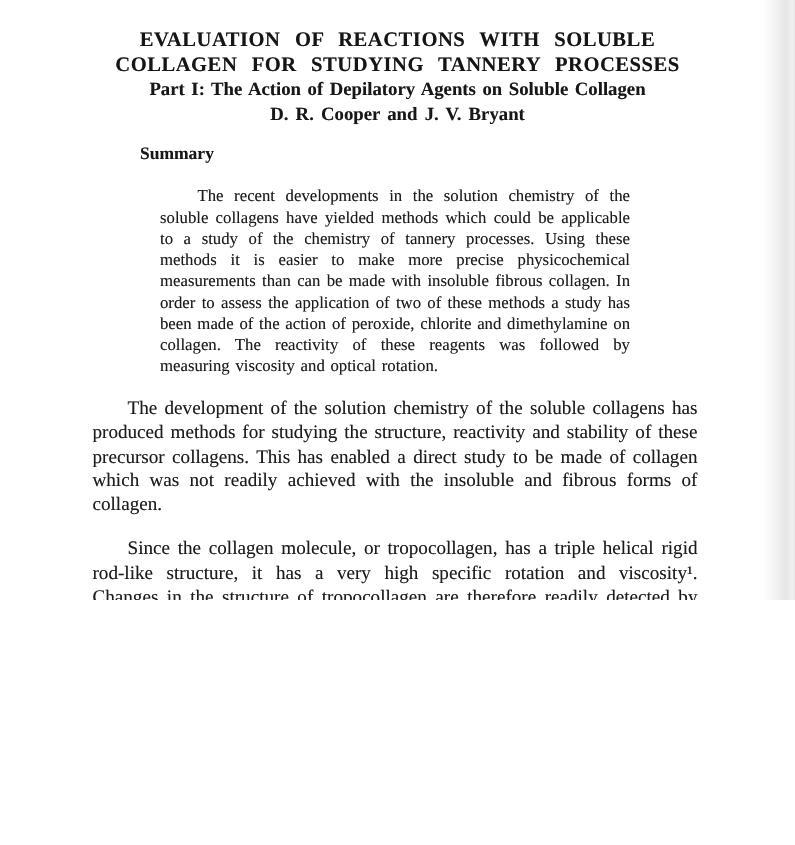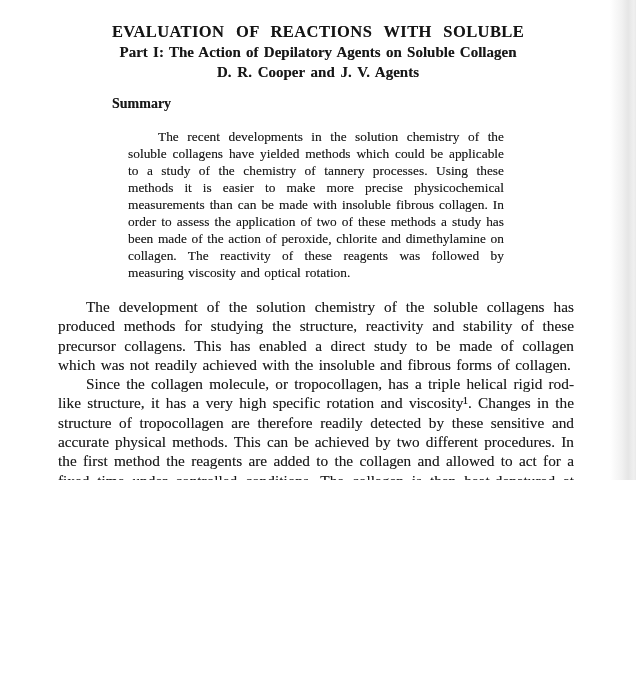--- a/index.html
+++ b/index.html
@@ -67,21 +67,21 @@
   }
   .intro-heading {
     margin: 0;
     text-align: center;
     font-size: 15.5px;
     font-weight: bold;
     line-height: 19px;
     color: #171717;
   }
   .body-para {
-    margin: 0;
+    margin: 16px;
     font-size: 15.3px;
     line-height: 19.3px;
     text-align: justify;
     text-indent: 28px;
     word-spacing: 1.5px;
   }
   .page-number {
     position: absolute;
     top: 568px;
     left: 0;
@@ -106,22 +106,23 @@
     pointer-events: none;
   }
 </style>
 </head>
 <body>
 
 <div class="page">
 
   <header class="title-block">
     <div class="title-line">EVALUATION OF REACTIONS WITH SOLUBLE</div>
+    <div class="title-line">COLLAGEN FOR STUDYING TANNERY PROCESSES</div>
     <div class="subtitle">Part I: The Action of Depilatory Agents on Soluble Collagen</div>
-    <div class="authors">D. R. Cooper and J. V. Agents</div>
+    <div class="authors">D. R. Cooper and J. V. Bryant</div>
   </header>
 
   <section class="summary-section">
     <h2 class="summary-heading">Summary</h2>
     <p class="summary-para">The recent developments in the solution chemistry of the soluble collagens have yielded methods which could be applicable to a study of the chemistry of tannery processes. Using these methods it is easier to make more precise physicochemical measurements than can be made with insoluble fibrous collagen. In order to assess the application of two of these methods a study has been made of the action of peroxide, chlorite and dimethylamine on collagen. The reactivity of these reagents was followed by measuring viscosity and optical rotation.</p>
   </section>
 
   <section class="introduction-section">
     <p class="body-para">The development of the solution chemistry of the soluble collagens has produced methods for studying the structure, reactivity and stability of these precursor collagens. This has enabled a direct study to be made of collagen which was not readily achieved with the insoluble and fibrous forms of collagen.</p>
     <p class="body-para">Since the collagen molecule, or tropocollagen, has a triple helical rigid rod-like structure, it has a very high specific rotation and viscosity¹. Changes in the structure of tropocollagen are therefore readily detected by these sensitive and accurate physical methods. This can be achieved by two different procedures. In the first method the reagents are added to the collagen and allowed to act for a fixed time under controlled conditions. The collagen is then heat-denatured at 45°c to form parent gelatin, which on cooling to 15°c reforms the typical helical structure of native collagen to an extent dependent on the reaction conditions. The amount and rate of helical reformation is a measure of the extent of decomposition of the collagen brought about by the reagent²,³.</p>

